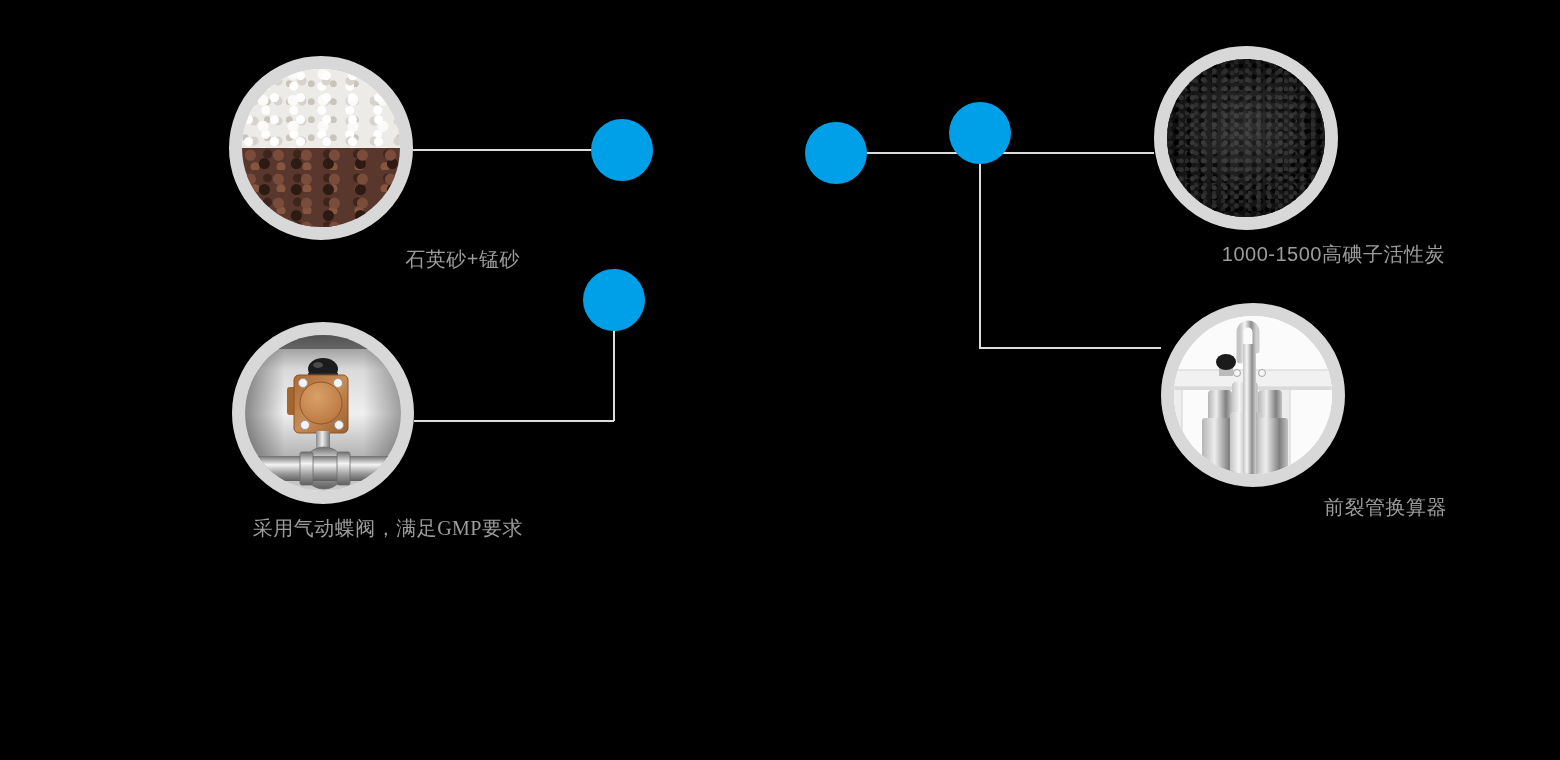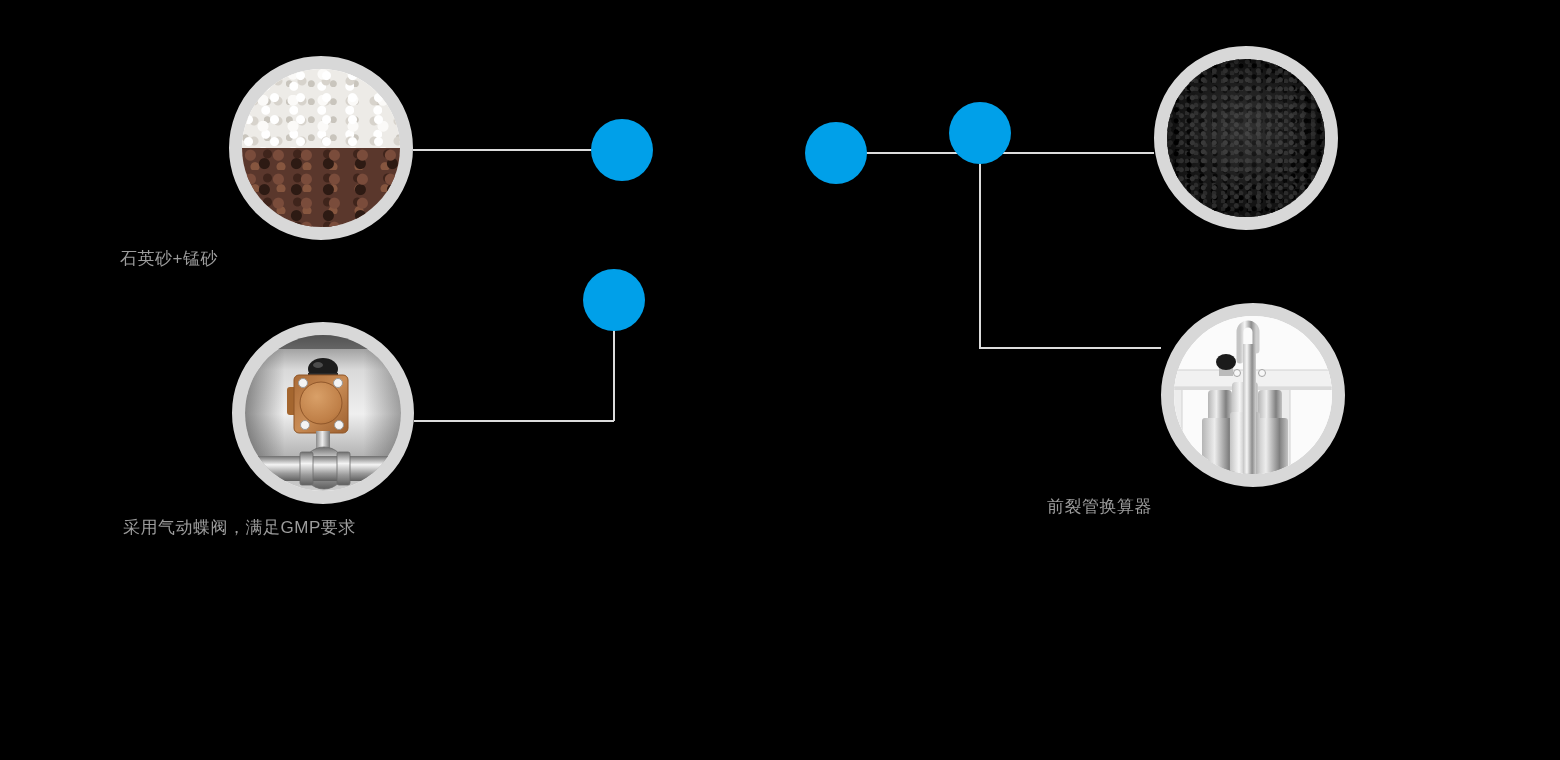--- a/index.html
+++ b/index.html
@@ -61,22 +61,22 @@
   .dot{
     position:absolute;width:62px;height:62px;border-radius:50%;
     background:#00a0e9;
   }
   .cline{position:absolute;background:#dcdcdc;}
   .cline.h{height:2px;}
   .cline.v{width:2px;}
 
   
   .label{
-    position:absolute;width:400px;text-align:left;
-    color:#9c9c9c;font-size:17px;line-height:24px;letter-spacing:.5px;
+    position:absolute;width:400px;text-align:right;
+    color:#9c9c9c;font-size:20px;line-height:24px;letter-spacing:.5px;
     white-space:nowrap;
   }
 </style>
 </head>
 <body>
 
 <div class="stage">
 
   <div class="cline h" style="left:413px;top:149px;width:209px;"></div>
   <div class="cline h" style="left:836px;top:152px;width:318px;"></div>
@@ -193,18 +193,19 @@
 
       <rect x="45" y="48" width="14" height="12" fill="#bbbbbb"></rect>
       <ellipse cx="52" cy="46" rx="10" ry="8" fill="#1b1b1b"></ellipse>
 
       <circle cx="63" cy="57" r="3.5" fill="#f7f7f7" stroke="#a5a5a5" stroke-width="1"></circle>
       <circle cx="88" cy="57" r="3.5" fill="#f7f7f7" stroke="#a5a5a5" stroke-width="1"></circle>
     </svg>
   </div>
 
   <div class="label" style="left:120px;top:247px;">石英砂+锰砂</div>
-  <div class="label" style="left:123px;top:516px;">采用气动蝶阀，满足GMP要求</div>
+  <div class="label" style="left:123px;top:516px;font-family:Liberation Serif, serif;">采用气动蝶阀，满足GMP要求</div>
+  <div class="label" style="left:1045px;top:242px;">1000-1500高碘子活性炭</div>
   <div class="label" style="left:1047px;top:495px;">
     <div>前裂管换算器</div>
   </div>
 
 </div>
 
 </body></html>

